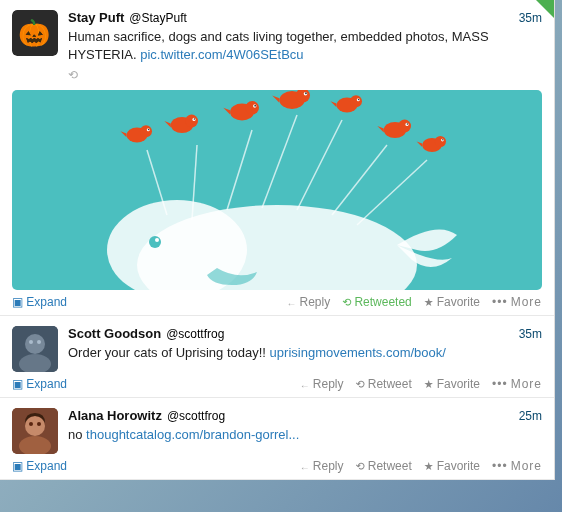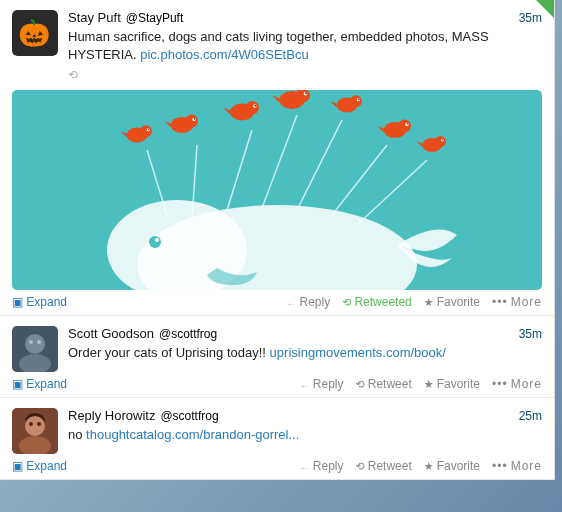--- a/index.html
+++ b/index.html
@@ -90,21 +90,21 @@
     }
 
     .tweet-header {
       display: flex;
       align-items: baseline;
       gap: 5px;
       flex-wrap: wrap;
     }
 
     .tweet-name {
-      font-weight: normal;
+      font-weight: bold;
       font-size: 13px;
       color: #111;
     }
 
     .tweet-handle {
       color: #000000;
       font-size: 12px;
     }
 
     .tweet-time {
@@ -241,21 +241,21 @@
         <div class="avatar-img-stayputf">🎃</div>
       </div>
       <div class="tweet-content">
         <div class="tweet-header">
           <span class="tweet-name">Stay Puft</span>
           <span class="tweet-handle">@StayPuft</span>
           <span class="tweet-time">35m</span>
         </div>
         <div class="tweet-text">
           <span>Human sacrifice, dogs and cats living together, embedded photos, MASS HYSTERIA.</span>
-          <a href="#" class="tweet-link">pic.photos.com/4W06SEtBcu</a>
+          <a href="#" class="tweet-link">pic.twitter.com/4W06SEtBcu</a>
         </div>
         <div class="retweet-info">
           <span class="rt-icon">⟲</span>
         </div>
       </div>
     </div>
 
     <div class="tweet-image">
       <svg class="whale-scene" viewBox="0 0 480 200" xmlns="http://www.w3.org/2000/svg">
 
@@ -427,21 +427,21 @@
             <ellipse cx="23" cy="38" rx="16" ry="10" fill="#a06040"></ellipse>
             <circle cx="19" cy="16" r="2" fill="#5a2510"></circle>
             <circle cx="27" cy="16" r="2" fill="#5a2510"></circle>
 
             <path d="M13,15 Q13,5 23,5 Q33,5 33,15 Q30,8 23,8 Q16,8 13,15Z" fill="#3a2010"></path>
           </svg>
         </div>
       </div>
       <div class="tweet-content">
         <div class="tweet-header">
-          <span class="tweet-name">Reply Horowitz</span>
+          <span class="tweet-name">Alana Horowitz</span>
           <span class="tweet-handle">@scottfrog</span>
           <span class="tweet-time">25m</span>
         </div>
         <div class="tweet-text">
           <span>no</span>
           <a href="#" class="tweet-link">thoughtcatalog.com/brandon-gorrel...</a>
         </div>
       </div>
     </div>
     <div class="tweet-actions">

